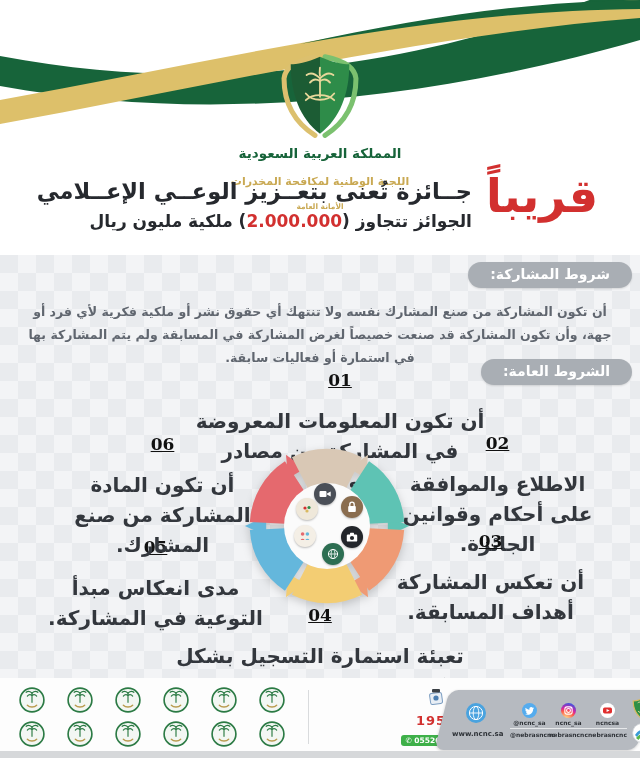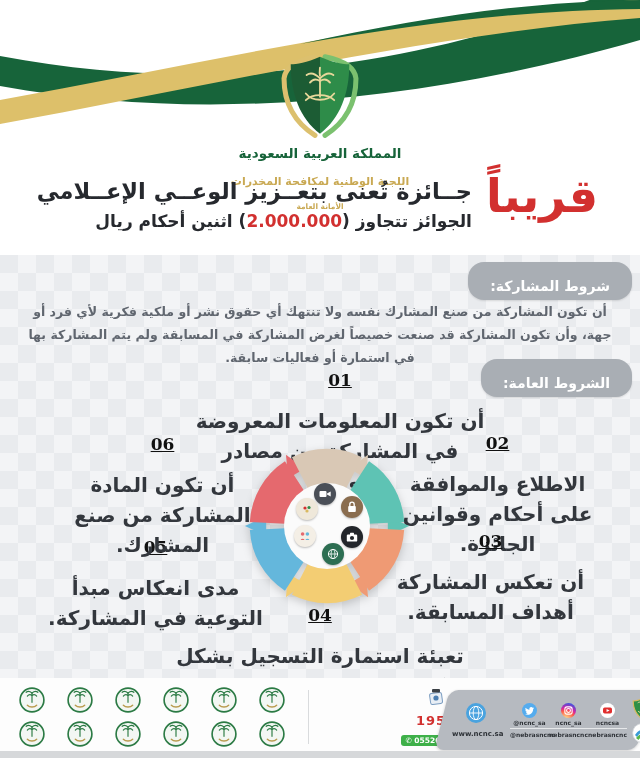--- a/index.html
+++ b/index.html
@@ -30,21 +30,21 @@
   .head-prize .amount{color:var(--red);}
 
   
   .graysec{position:absolute;top:255px;left:0;width:640px;height:423px;
     background-color:var(--section-bg);
     background-image:
       linear-gradient(45deg, rgba(255,255,255,.45) 25%, transparent 25%, transparent 75%, rgba(255,255,255,.45) 75%),
       linear-gradient(45deg, rgba(255,255,255,.45) 25%, transparent 25%, transparent 75%, rgba(255,255,255,.45) 75%);
     background-size:36px 36px;background-position:0 0,18px 18px;}
   .badge{position:absolute;right:8px;background:var(--badge);color:#fff;font-weight:bold;
-    font-size:14px;padding:16px 22px 6px;border-radius:16px;direction:rtl;box-shadow:0 1px 2px rgba(0,0,0,.12);}
+    font-size:14px;padding:4px 22px 6px;border-radius:16px;direction:rtl;box-shadow:0 1px 2px rgba(0,0,0,.12);}
   .badge.b1{top:7px;}
   .badge.b2{top:104px;}
   .para{position:absolute;top:45px;left:20px;width:600px;text-align:center;direction:rtl;
     font-size:12.5px;font-weight:bold;color:var(--text-gray);line-height:1.85;}
 
   .cond{position:absolute;text-align:center;direction:rtl;}
   .cond .num{font-family:"DejaVu Serif",serif;font-weight:bold;font-size:17px;color:#111;text-decoration:underline;}
   .cond .txt{font-size:20px;font-weight:bold;color:#33373d;line-height:1.5;margin-top:16px;}
   .c1{top:115px;left:190px;width:300px;}
   .c2{top:178px;left:400px;width:195px;}
@@ -122,21 +122,21 @@
     </svg>
     <div class="org-title">المملكة العربية السعودية</div>
     <div class="org-sub">اللجنة الوطنية لمكافحة المخدرات</div>
     <div class="org-dept">الأمانة العامة</div>
   </div>
 
   <div class="headline">
     <div class="soon">قريباً</div>
     <div class="head-lines">
       <div class="head-title">جــائزة تُعنى بتعــزيز الوعــي الإعــلامي</div>
-      <div class="head-prize"><span>الجوائز تتجاوز (</span><span class="amount">2.000.000</span><span>) اثنين أحكام ريال</span></div>
+      <div class="head-prize"><span>الجوائز تتجاوز (</span><span class="amount">2.000.000</span><span>) ملكية مليون ريال</span></div>
     </div>
   </div>
 
   <div class="graysec">
     <div class="badge b1">شروط المشاركة:</div>
     <div class="para">أن تكون المشاركة من صنع المشارك نفسه ولا تنتهك أي حقوق نشر أو ملكية فكرية لأي فرد أو جهة، وأن تكون المشاركة قد صنعت خصيصاً لغرض المشاركة في المسابقة ولم يتم المشاركة بها في استمارة أو فعاليات سابقة.</div>
     <div class="badge b2">الشروط العامة:</div>
 
     <div class="cond c1">
       <div class="num">01</div>

